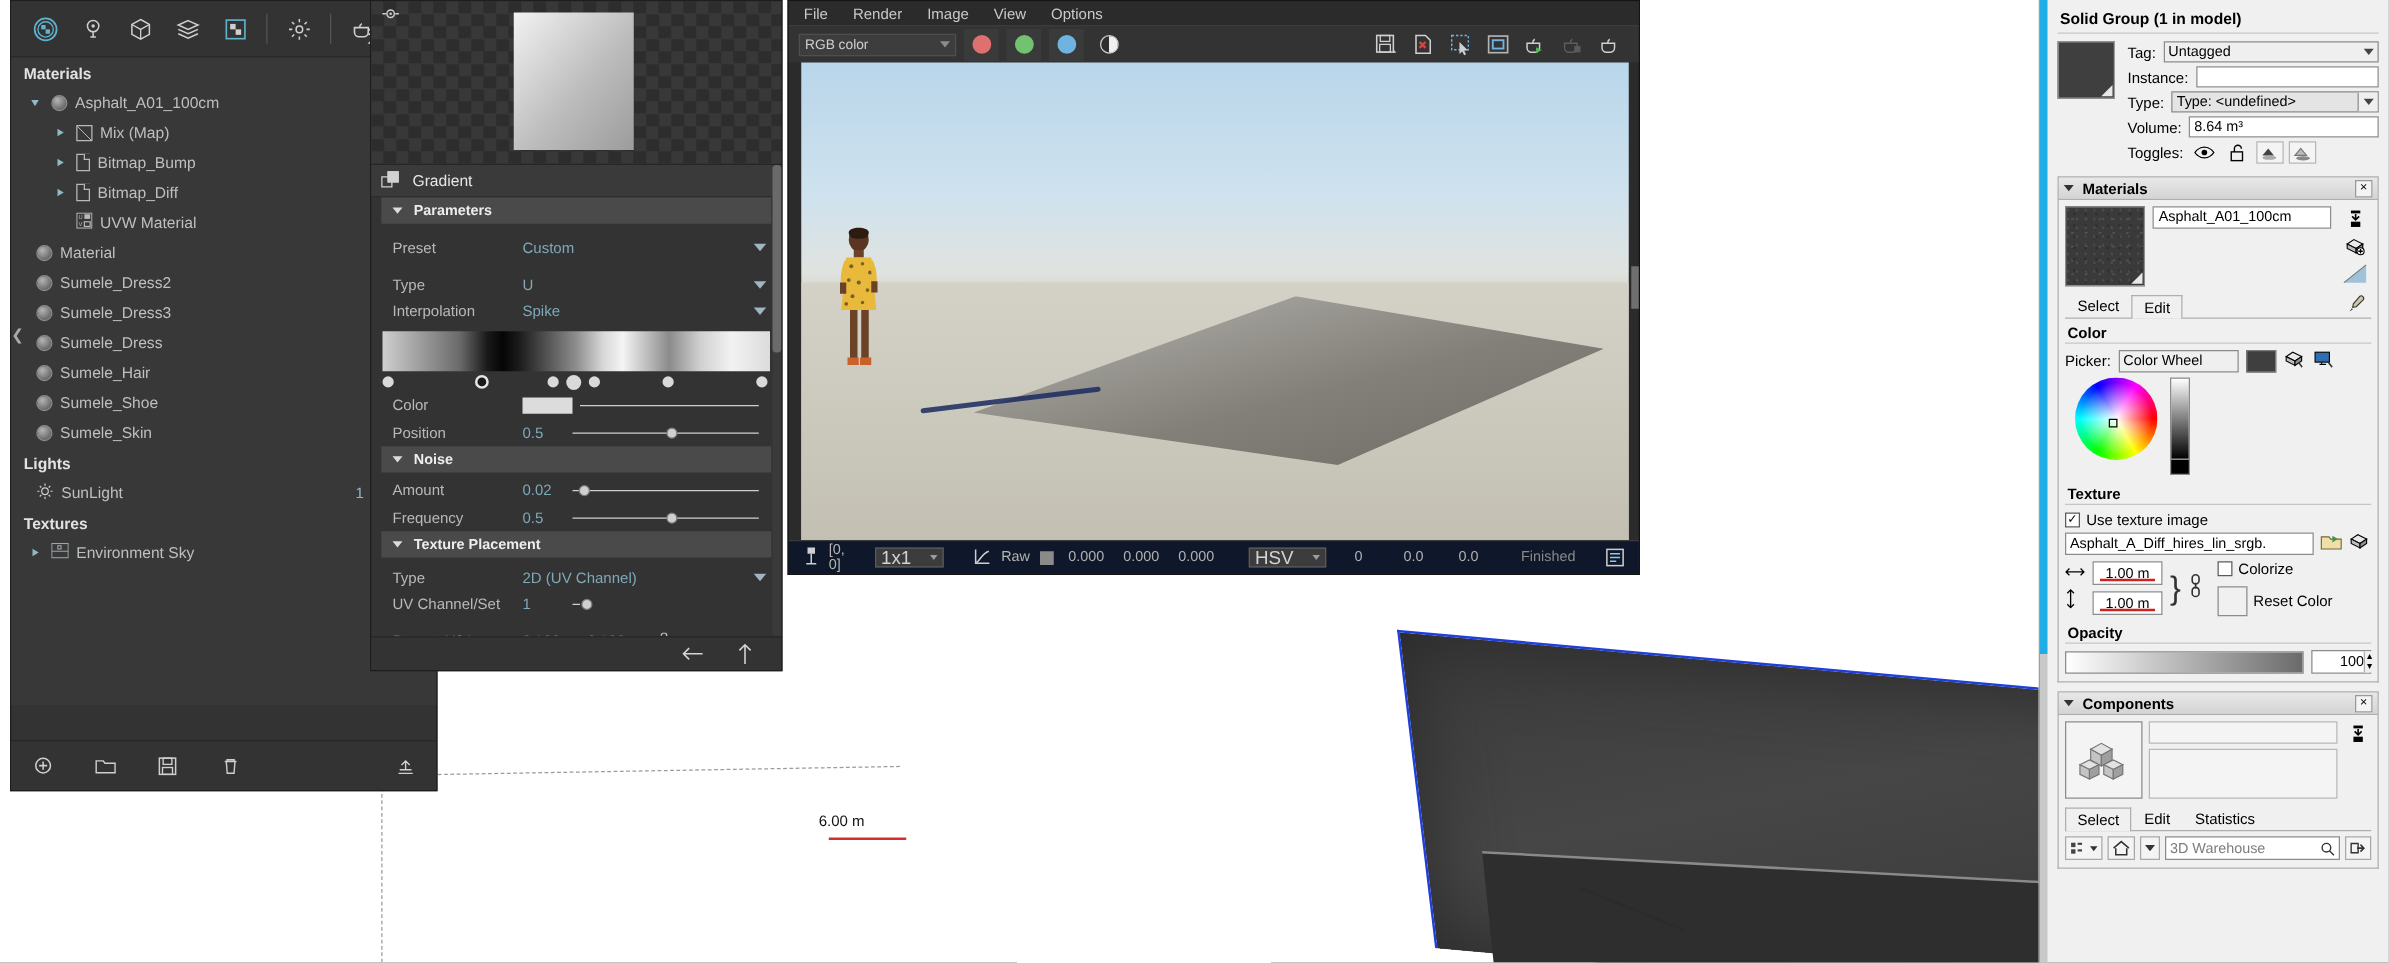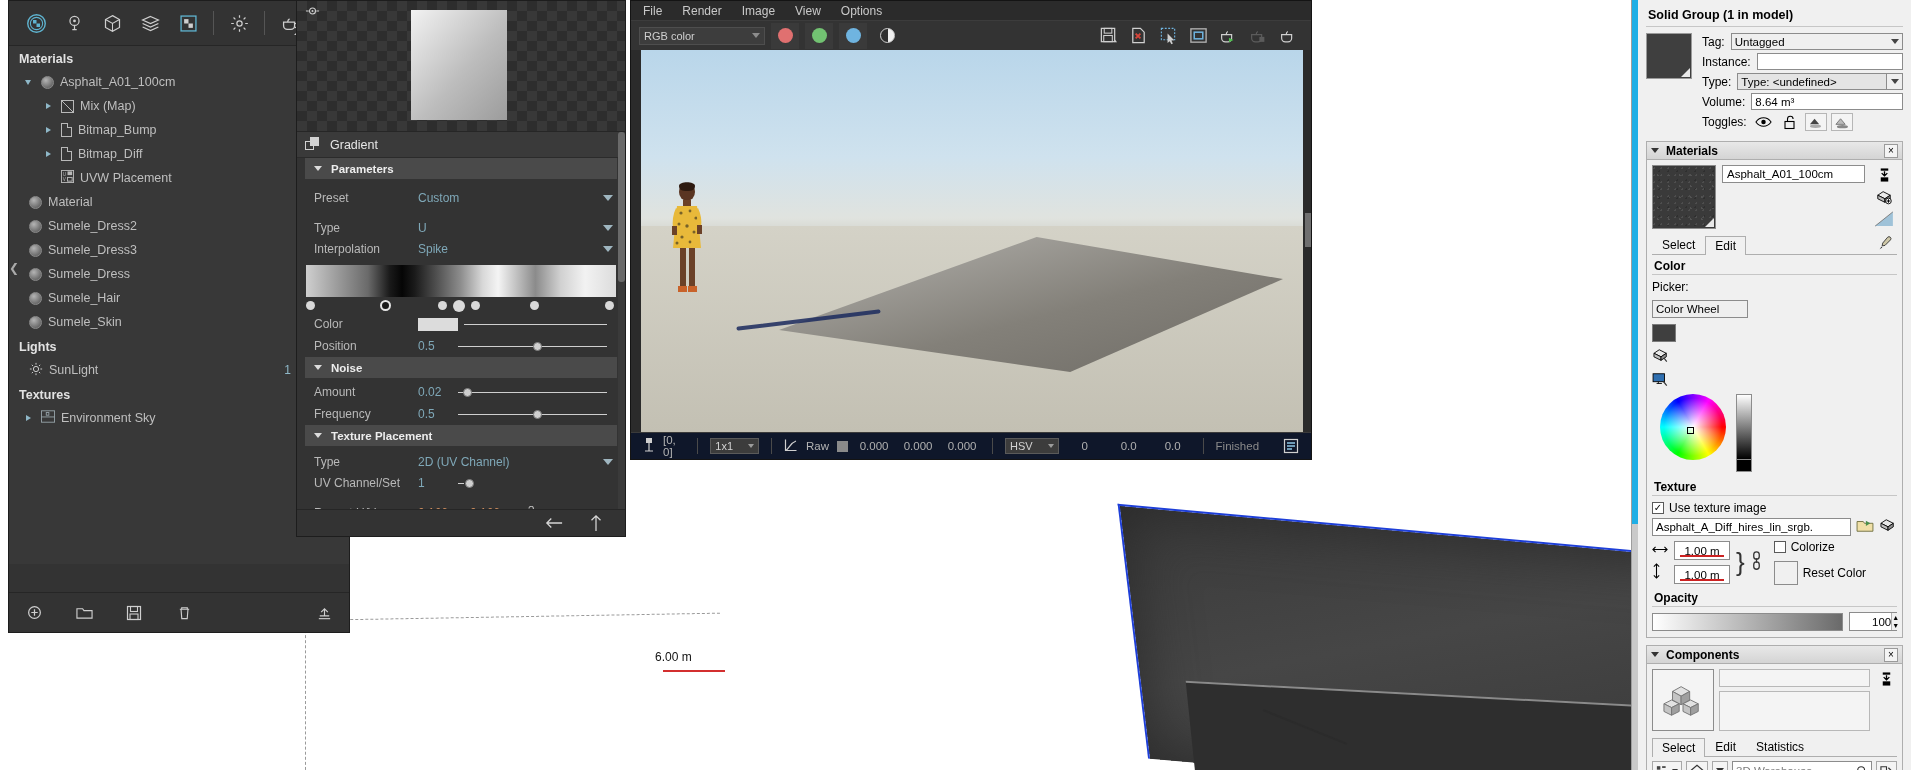--- a/index.html
+++ b/index.html
@@ -250,21 +250,21 @@
     position:absolute; right:0px; top:212px; width:6px; height:34px; background:#6f6f6f;
   }
   #vfb-status{
     position:absolute; left:0; bottom:0; width:100%; height:27px; background:#0f172a;
     display:flex; align-items:center; gap:0px; color:#b4b4b4; font-size:11.5px;
     border-top:1px solid #3a3a3a;
   }
   #vfb-status .grp{ display:flex; align-items:center; gap:8px; padding:0 12px; height:100%; }
   #vfb-status .vdiv{ width:1px; height:16px; background:#4a4a4a; }
   .minibox{ height:16px; border:1px solid #5a5a5a; background:#3c3c3c; color:#d2d2d2;
-            display:flex; align-items:center; gap:15px; padding:0 4px; font-size:11px; }
+            display:flex; align-items:center; gap:15px; padding:0 4px; font-size:15px; }
   .minibox .ca{ width:0;height:0;border-left:3px solid transparent;border-right:3px solid transparent;border-top:4px solid #9c9c9c;}
   .numcell{ width:36px; text-align:center; color:#b0b0b0; }
   .graybox{ width:11px;height:11px;background:#8a8a8a; }
   .fin{ color:#8a8a8a; }
 
   
   #tray{
     position:absolute; right:0; top:0; width:280px; height:770px; background:#f0f0f0;
     border-left:1px solid #9e9e9e; color:#000; font-size:12px;
   }
@@ -319,21 +319,21 @@
   .mi{ width:20px;height:18px; display:flex;align-items:center;justify-content:center;}
 
   .tabs{ display:flex; align-items:flex-end; border-bottom:1px solid #aeaeae; margin-top:6px; position:relative; }
   .tab{ padding:2px 9px 2px 9px; font-size:12px; border:1px solid transparent; border-bottom:none; cursor:pointer; color:#000;}
   .tab.active{ background:#f0f0f0; border-color:#aeaeae; position:relative; top:1px; }
   .tabs .eyedrop{ margin-left:auto; padding-right:4px; }
 
   .sec-label{ font-weight:bold; font-size:12px; margin:4px 0 1px 2px; }
   .sec-rule{ height:1px; background:#c6c6c6; margin-bottom:5px; }
 
-  .picker-row{ display:flex; gap:6px; margin-bottom:4px;flex-direction:column; }
+  .picker-row{ display:flex; align-items:center; gap:6px; margin-bottom:4px; }
   .picker-row .plab{ font-size:12px; }
   .psel{ width:96px; height:18px; border:1px solid #8c8c8c; background:#efefef;
     display:flex; align-items:center; justify-content:space-between; padding:0 3px; font-size:11.5px;}
   .pswatch{ width:24px;height:18px; background:#3f3f3f; border:1px solid #7b7b7b; }
 
   .wheel-wrap{ display:flex; align-items:flex-start; gap:10px; padding-left:8px; }
   .wheel{ width:66px;height:66px; border-radius:50%; position:relative;
     background: radial-gradient(circle at center, #ffffff 0%, rgba(255,255,255,0) 62%),
                 conic-gradient(from 90deg, #ff0000, #ffff00, #00ff00, #00ffff, #0000ff, #ff00ff, #ff0000); }
   .wheel .mk{ position:absolute; left:27px; top:33px; width:7px;height:7px;border:1px solid #000; background:transparent;}
@@ -496,21 +496,21 @@
       <span class="tw"></span>
       <span>
         <svg width="13" height="13" viewBox="0 0 14 14">
             <rect x="0.5" y="0.5" width="13" height="13" fill="none" stroke="#b9b9b9"></rect>
             <text x="2" y="6" font-size="5" fill="#b9b9b9" font-family="Liberation Sans">U</text>
             <rect x="7" y="1.5" width="5" height="4" fill="#b9b9b9"></rect>
             <text x="2" y="12" font-size="5" fill="#b9b9b9" font-family="Liberation Sans">V</text>
             <rect x="7" y="8" width="5" height="4" fill="none" stroke="#b9b9b9"></rect>
           </svg>
       </span>
-      <span>UVW Placement</span>
+      <span>UVW Material</span>
     </div>
 
     <div class="tree-row" style="padding-left:20px">
       <span class="mat-sphere"></span>
       <span>Material</span>
     </div>
     <div class="tree-row" style="padding-left:20px">
       <span class="mat-sphere"></span>
       <span>Sumele_Dress2</span>
     </div>
@@ -518,20 +518,24 @@
       <span class="mat-sphere"></span>
       <span>Sumele_Dress3</span>
     </div>
     <div class="tree-row" style="padding-left:20px">
       <span class="mat-sphere"></span>
       <span>Sumele_Dress</span>
     </div>
     <div class="tree-row" style="padding-left:20px">
       <span class="mat-sphere"></span>
       <span>Sumele_Hair</span>
+    </div>
+    <div class="tree-row" style="padding-left:20px">
+      <span class="mat-sphere"></span>
+      <span>Sumele_Shoe</span>
     </div>
     <div class="tree-row" style="padding-left:20px">
       <span class="mat-sphere"></span>
       <span>Sumele_Skin</span>
     </div>
 
     <div class="tree-head">Lights</div>
     <div class="tree-row" style="padding-left:20px">
       <span>
         <svg width="14" height="14" viewBox="0 0 16 16">

